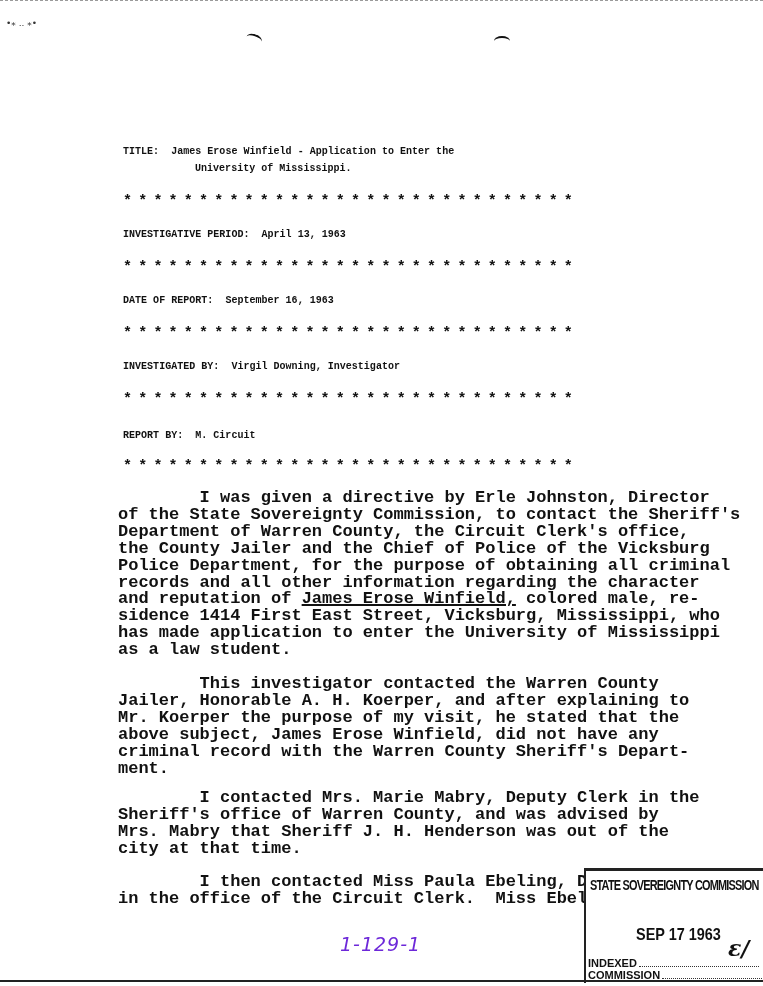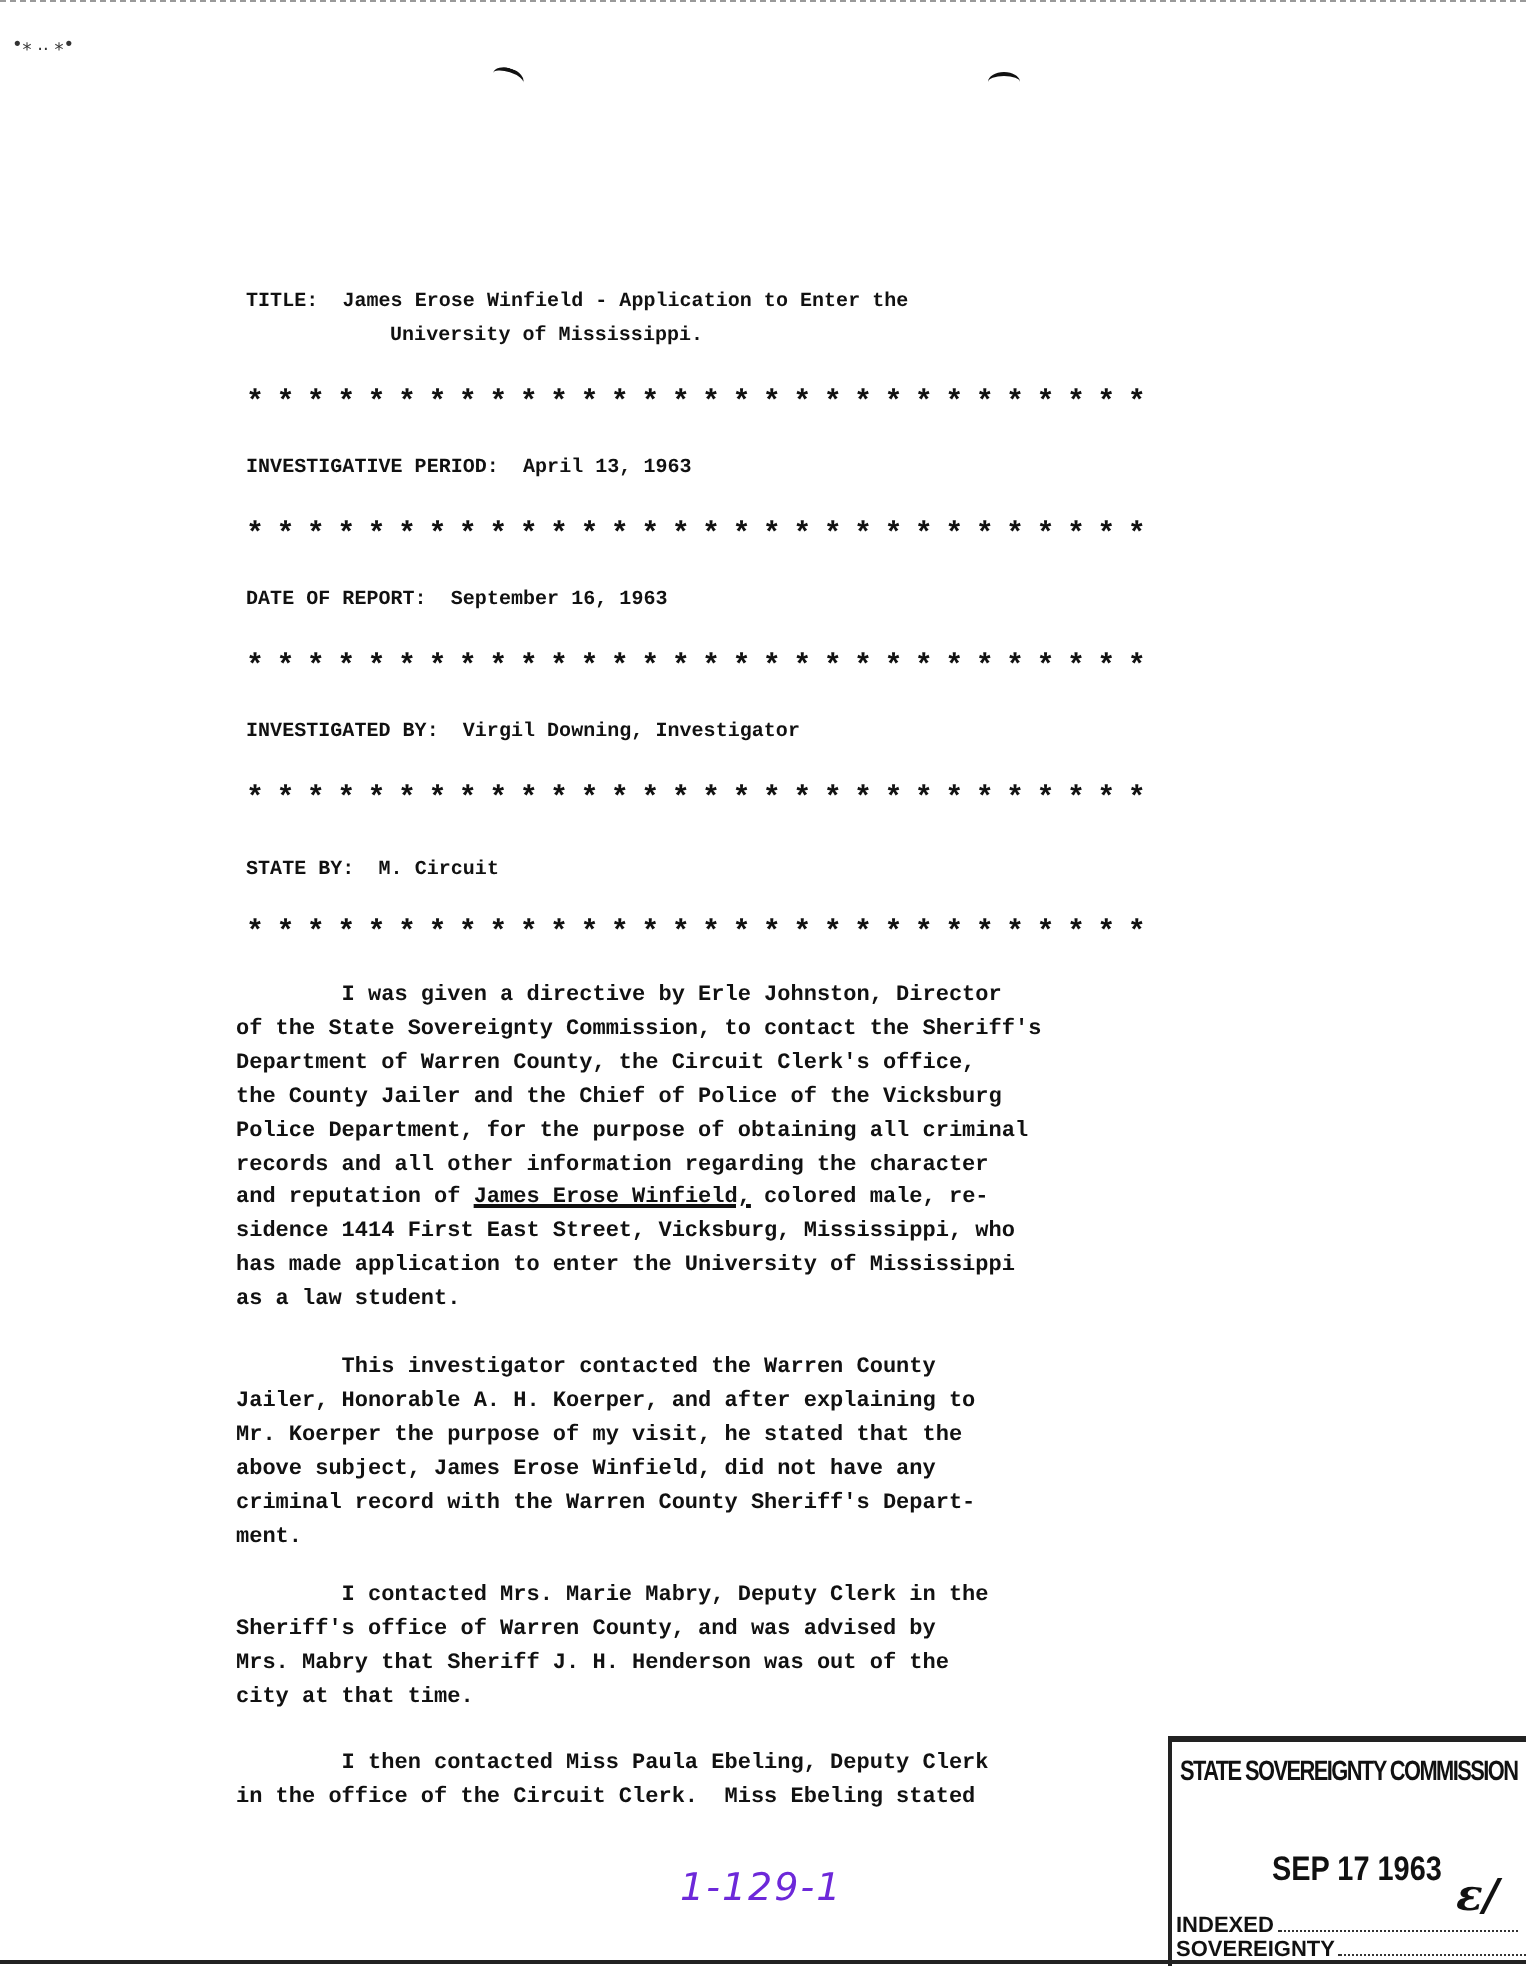--- a/index.html
+++ b/index.html
@@ -3,21 +3,21 @@
 <meta charset="utf-8">
 <style>
   html, body { margin:0; padding:0; background:#ffffff; }
   body { width:763px; height:986px; position:relative; overflow:hidden;
          font-family:"Liberation Mono","DejaVu Sans Mono",monospace; color:#111; }
   .topdash { position:absolute; left:0; top:0; width:763px; height:0; border-top:1px dashed #9a9a9a; }
   .speck { position:absolute; font-size:9px; color:#333; font-family:"DejaVu Sans",sans-serif; }
   .mark { position:absolute; width:16px; height:8px; border-top:2px solid #111; border-radius:50% 50% 0 0; }
   .line { position:absolute; left:123px; font-size:10px; font-weight:bold; white-space:pre; letter-spacing:0.02px; line-height:17px; }
   .stars { position:absolute; left:123px; font-size:15px; font-weight:bold; white-space:pre; letter-spacing:6.2px; line-height:17px; }
-  .para { position:absolute; left:118px; font-size:11px; font-weight:bold; white-space:pre; line-height:16.9px; }
+  .para { position:absolute; left:118px; font-size:17px; font-weight:bold; white-space:pre; line-height:16.9px; }
   .ul { text-decoration:underline; text-decoration-thickness:2px; }
   .pagenum { position:absolute; left:340px; top:933px; font-family:"DejaVu Sans",sans-serif; font-style:italic; font-size:19px; color:#6d28d9; letter-spacing:1px; }
   .stamp { position:absolute; left:584px; top:868px; width:179px; height:112px; border-left:2px solid #222; border-top:3px solid #222; background:#fff; }
   .stamp-title { position:absolute; left:4px; top:6px; font-family:"Liberation Sans",sans-serif; font-weight:bold; font-size:14px; letter-spacing:-1px; transform:scaleX(0.78); transform-origin:left top; white-space:nowrap; }
   .stamp-date { position:absolute; left:50px; top:54px; font-family:"Liberation Sans",sans-serif; font-weight:bold; font-size:17px; transform:scaleX(0.85); transform-origin:left top; white-space:nowrap; }
   .stamp-init { position:absolute; left:142px; top:64px; font-family:"DejaVu Serif",serif; font-style:italic; font-weight:bold; font-size:22px; }
   .stamp-row { position:absolute; left:2px; font-family:"Liberation Sans",sans-serif; font-weight:bold; font-size:11px; white-space:nowrap; }
   .dots { display:inline-block; width:120px; border-bottom:1px dotted #333; margin-left:2px; }
   .bottomline { position:absolute; left:0; top:980px; width:763px; border-top:2px solid #222; }
 </style>
@@ -39,21 +39,21 @@
 <div class="stars" style="top:259px;">******************************</div>
 
 <div class="line" style="top:292px;"><span>DATE OF REPORT:</span>  <span>September 16, 1963</span></div>
 
 <div class="stars" style="top:325px;">******************************</div>
 
 <div class="line" style="top:358px;"><span>INVESTIGATED BY:</span>  <span>Virgil Downing, Investigator</span></div>
 
 <div class="stars" style="top:391px;">******************************</div>
 
-<div class="line" style="top:427px;"><span>STATE BY:</span>  <span>M. Circuit</span></div>
+<div class="line" style="top:427px;"><span>REPORT BY:</span>  <span>M. Circuit</span></div>
 
 <div class="stars" style="top:458px;">******************************</div>
 
 <div class="para" style="top:490px;"><span>        I was given a directive by Erle Johnston, Director</span>
 <span>of the State Sovereignty Commission, to contact the Sheriff's</span>
 <span>Department of Warren County, the Circuit Clerk's office,</span>
 <span>the County Jailer and the Chief of Police of the Vicksburg</span>
 <span>Police Department, for the purpose of obtaining all criminal</span>
 <span>records and all other information regarding the character</span>
 <span>and reputation of </span><span class="ul">James Erose Winfield,</span><span> colored male, re-</span>
@@ -76,16 +76,16 @@
 <div class="para" style="top:874px;"><span>        I then contacted Miss Paula Ebeling, Deputy Clerk</span>
 <span>in the office of the Circuit Clerk.  Miss Ebeling stated</span></div>
 
 <div class="pagenum">1-129-1</div>
 
 <div class="stamp">
   <div class="stamp-title">STATE SOVEREIGNTY COMMISSION</div>
   <div class="stamp-date">SEP 17 1963</div>
   <div class="stamp-init">ε/</div>
   <div class="stamp-row" style="top:86px;"><span>INDEXED</span><span class="dots"></span></div>
-  <div class="stamp-row" style="top:98px;"><span>SOVEREIGNTY</span><span class="dots"></span></div>
+  <div class="stamp-row" style="top:98px;"><span>COMMISSION</span><span class="dots"></span></div>
 </div>
 
 <div class="bottomline"></div>
 
 </body></html>

